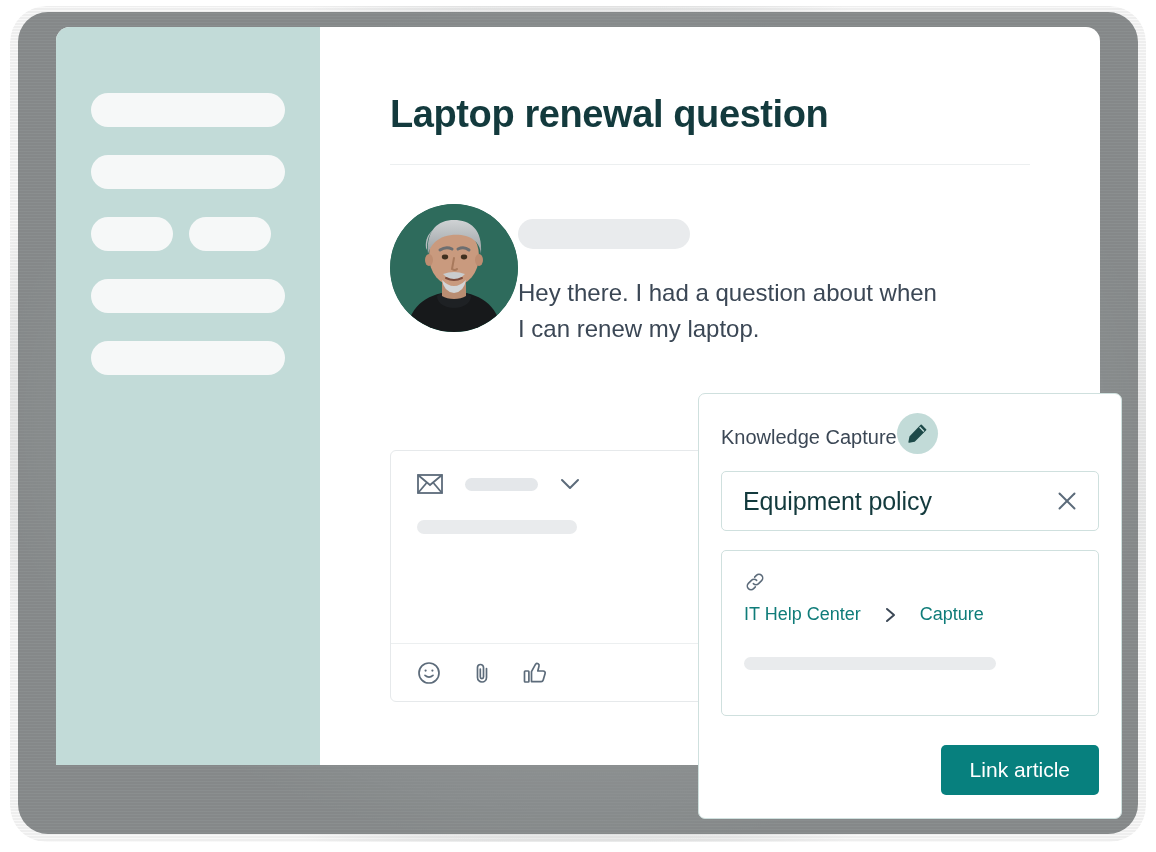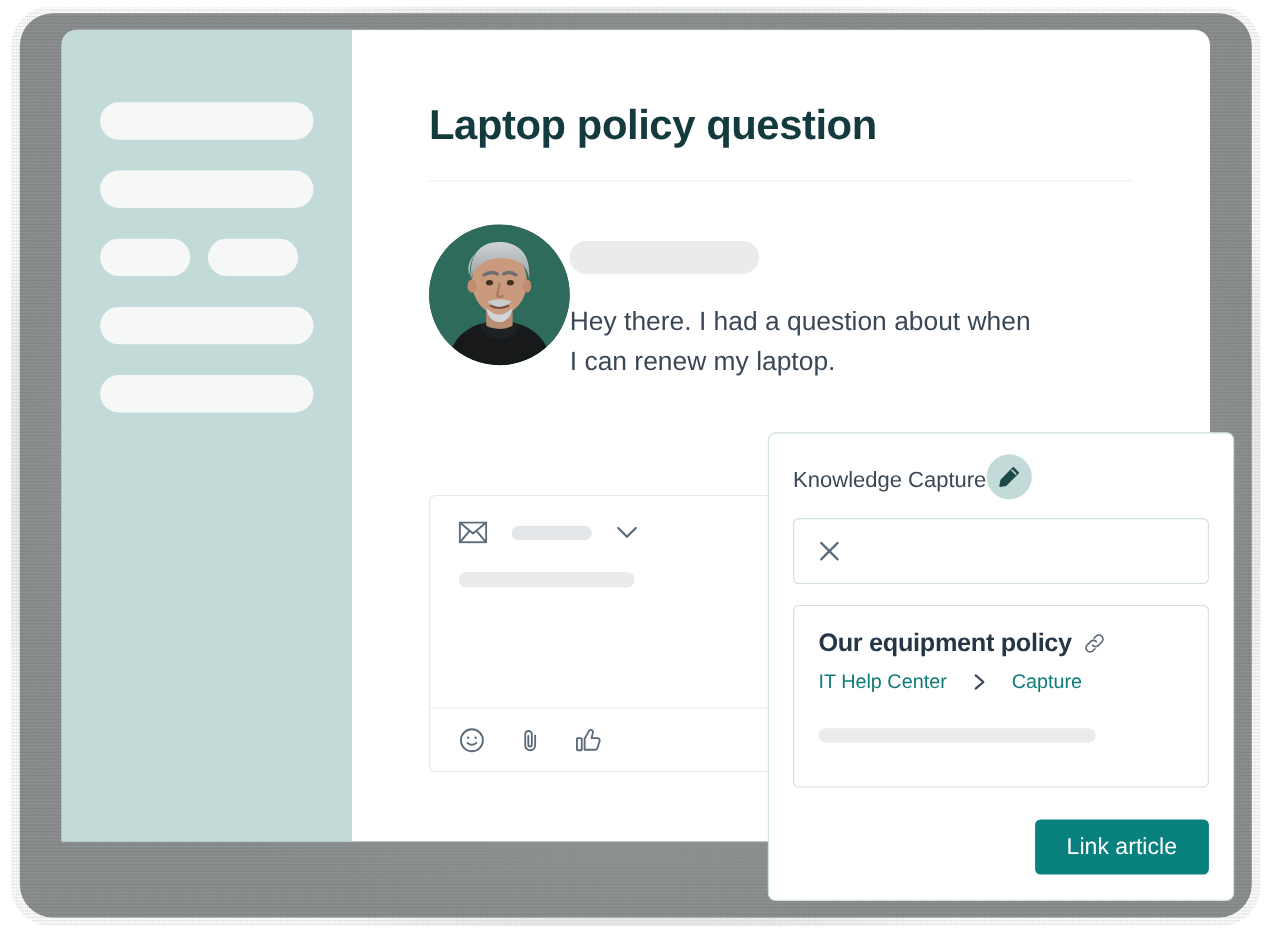--- a/index.html
+++ b/index.html
@@ -330,21 +330,21 @@
       <div class="sb-row">
         <div class="sb-pill wide"></div>
       </div>
       <div class="sb-row">
         <div class="sb-pill wide"></div>
       </div>
     </aside>
 
     <section class="main">
 
-      <h1 class="page-title">Laptop policy question</h1>
+      <h1 class="page-title">Laptop renewal question</h1>
       <div class="title-rule"></div>
 
       <div class="message">
         <div class="avatar">
           <svg width="128" height="128" viewBox="0 0 128 128" aria-hidden="true">
             <defs>
               <clipPath id="avClip">
                   <circle cx="64" cy="64" r="64"></circle>
                 </clipPath>
               <linearGradient id="hairG" x1="0" y1="0" x2="0" y2="1">
@@ -443,33 +443,33 @@
         <span class="ic" style="color:#1d4a49">
           <svg width="21" height="21" viewBox="0 0 21 21" fill="none" stroke="currentColor" stroke-width="1.6" stroke-linejoin="round">
             <path d="M14.2 2.4 L18.6 6.8 L7.4 18 L2.2 19 L3.2 13.8 Z" fill="currentColor" stroke="currentColor"></path>
             <path d="M12.6 4.1 L16.9 8.4" stroke="#c2dbd8" stroke-width="1.4"></path>
           </svg>
         </span>
       </button>
     </div>
 
     <div class="kc-search">
+      <span class="kc-search-value">Equipment policy</span>
       <button class="kc-clear">
         <span class="ic">
           <svg width="22" height="22" viewBox="0 0 22 22" fill="none" stroke="currentColor" stroke-width="2" stroke-linecap="round">
             <path d="M3.5 3.5 L18.5 18.5"></path>
               <path d="M18.5 3.5 L3.5 18.5"></path>
           </svg>
         </span>
       </button>
     </div>
 
     <div class="kc-card">
       <div class="kc-card-title-row">
-        <span class="kc-card-title">Our equipment policy</span>
         <span class="ic" style="color:#5c6b7a">
           <svg width="22" height="22" viewBox="0 0 24 24" fill="none" stroke="currentColor" stroke-width="1.7" stroke-linecap="round">
             <path d="M10.2 13.8 a4 4 0 0 0 5.7 0 l3.3 -3.3 a4 4 0 0 0 -5.7 -5.7 l-1.9 1.9"></path>
             <path d="M13.8 10.2 a4 4 0 0 0 -5.7 0 l-3.3 3.3 a4 4 0 0 0 5.7 5.7 l1.9 -1.9"></path>
           </svg>
         </span>
       </div>
       <div class="kc-breadcrumb">
         <span>IT Help Center</span>
         <span class="kc-bc-chevron">

